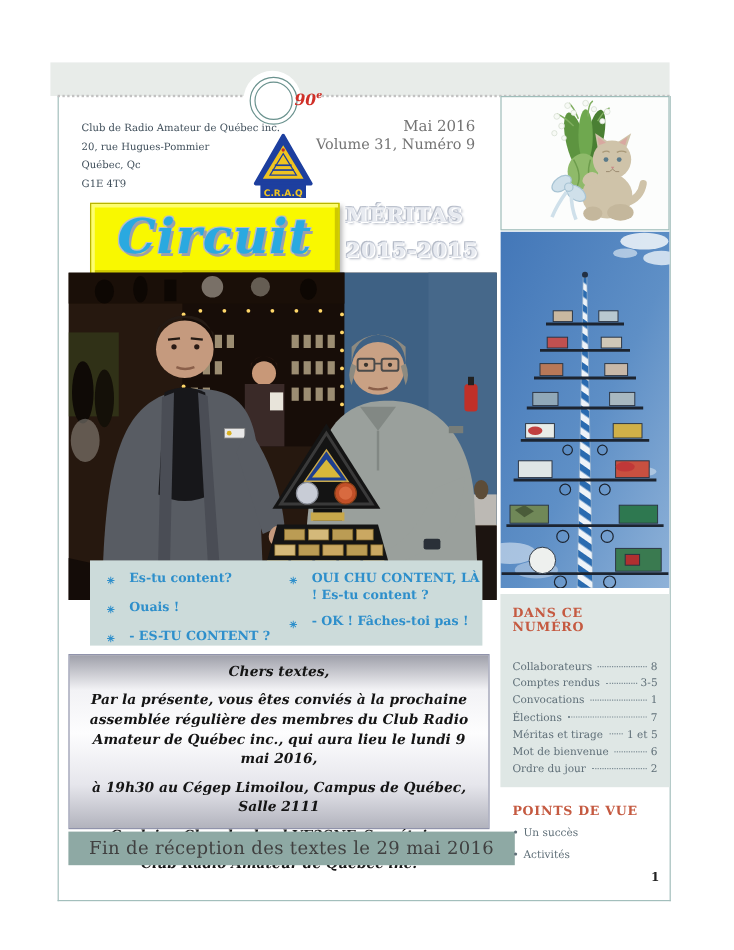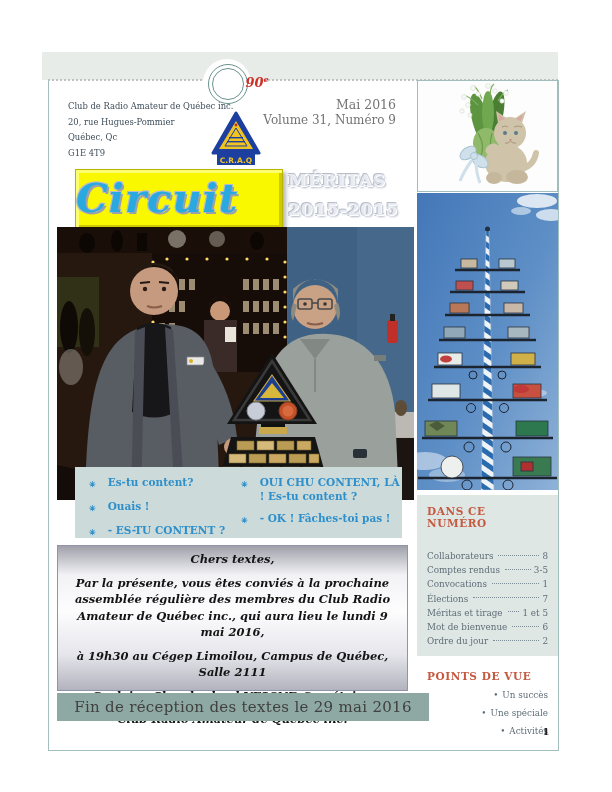--- a/index.html
+++ b/index.html
@@ -26,21 +26,21 @@
   
   .address{left:68px;top:99px;width:180px;font-size:8.4px;line-height:15.5px;color:#3f4e5a;}
   .issue{left:250px;top:97px;width:146px;text-align:right;color:#737373;}
   .issue-date{font-size:12.5px;line-height:16px;}
   .issue-vol{font-size:12px;line-height:15px;}
   .logo{left:211px;top:111px;width:50px;height:56px;}
 
   .circuit-box{left:75px;top:169px;width:206px;height:58px;background:#f9f800;
       border:1px solid #b8b400;
       box-shadow:inset 3px 3px 0 #fdfd70, inset -3px -3px 0 #cfc900, 3px 3px 4px rgba(90,90,90,.45);
-      text-align:left;}
+      text-align:center;}
   .circuit-text{font-family:"DejaVu Serif",serif;font-style:italic;font-weight:bold;
       font-size:40px;line-height:56px;color:#2aa9e0;letter-spacing:1px;
       text-shadow:2px 2px 0 #9aa0ac,-1px -1px 0 #b8bec8,1px -1px 0 #b8bec8,-1px 1px 0 #b8bec8;}
   .meritas{left:288px;top:166px;width:120px;text-align:left;font-weight:bold;font-size:17px;
       letter-spacing:1px;color:#e7eaf0;
       text-shadow:1px 1px 0 #ffffff,-1px -1px 0 #b6bcc8,1px -1px 0 #c6ccd8,-1px 1px 0 #c6ccd8,2px 2px 2px #b0b6c2;}
   .meritas div{line-height:29px;}
 
   
   .photo{left:57px;top:227px;width:357px;height:273px;}
@@ -72,21 +72,21 @@
   .sidebar-box{left:417px;top:495px;width:141px;height:161px;background:#dfe7e5;
       box-sizing:border-box;padding:10px 10px 0 10px;}
   .sb-title{color:#c55a41;font-weight:bold;font-size:10.5px;letter-spacing:.6px;}
   .toc{margin-top:20px;}
   .toc-row{display:flex;align-items:center;height:14.2px;font-size:8.8px;color:#5e6e77;}
   .toc-label{white-space:nowrap;padding-right:3px;}
   .toc-dots{flex:1;border-bottom:1.5px dotted #7d8d95;margin:0 3px 2px 2px;}
   .toc-page{white-space:nowrap;}
   .pov-title{margin-top:22px;}
   .pov{margin-top:8px;}
-  .pov-row{font-size:8.8px;color:#5e6e77;height:18px;text-align:right;}
+  .pov-row{font-size:8.8px;color:#5e6e77;height:18px;}
   .pov-bullet{margin-right:4px;}
 
   .page-num{left:536px;top:726px;width:20px;text-align:center;font-weight:bold;font-size:10px;color:#222;}
 </style>
 </head>
 <body>
 
 <div class="page">
 
   <div class="abs top-band"></div>
@@ -474,20 +474,19 @@
         </div>
       <div class="toc-row">
           <span class="toc-label">Ordre du jour</span>
           <span class="toc-dots"></span>
           <span class="toc-page">2</span>
         </div>
     </div>
     <div class="sb-title pov-title">POINTS DE VUE</div>
     <div class="pov">
       <div class="pov-row"><span class="pov-bullet">•</span><span>Un succès</span></div>
-      <div class="pov-row"><span class="pov-bullet">•</span><span>Une spéciale</span></div>
       <div class="pov-row"><span class="pov-bullet">•</span><span>Activités</span></div>
     </div>
   </div>
 
   <div class="abs page-num">1</div>
 
 </div>
 
 </body></html>

